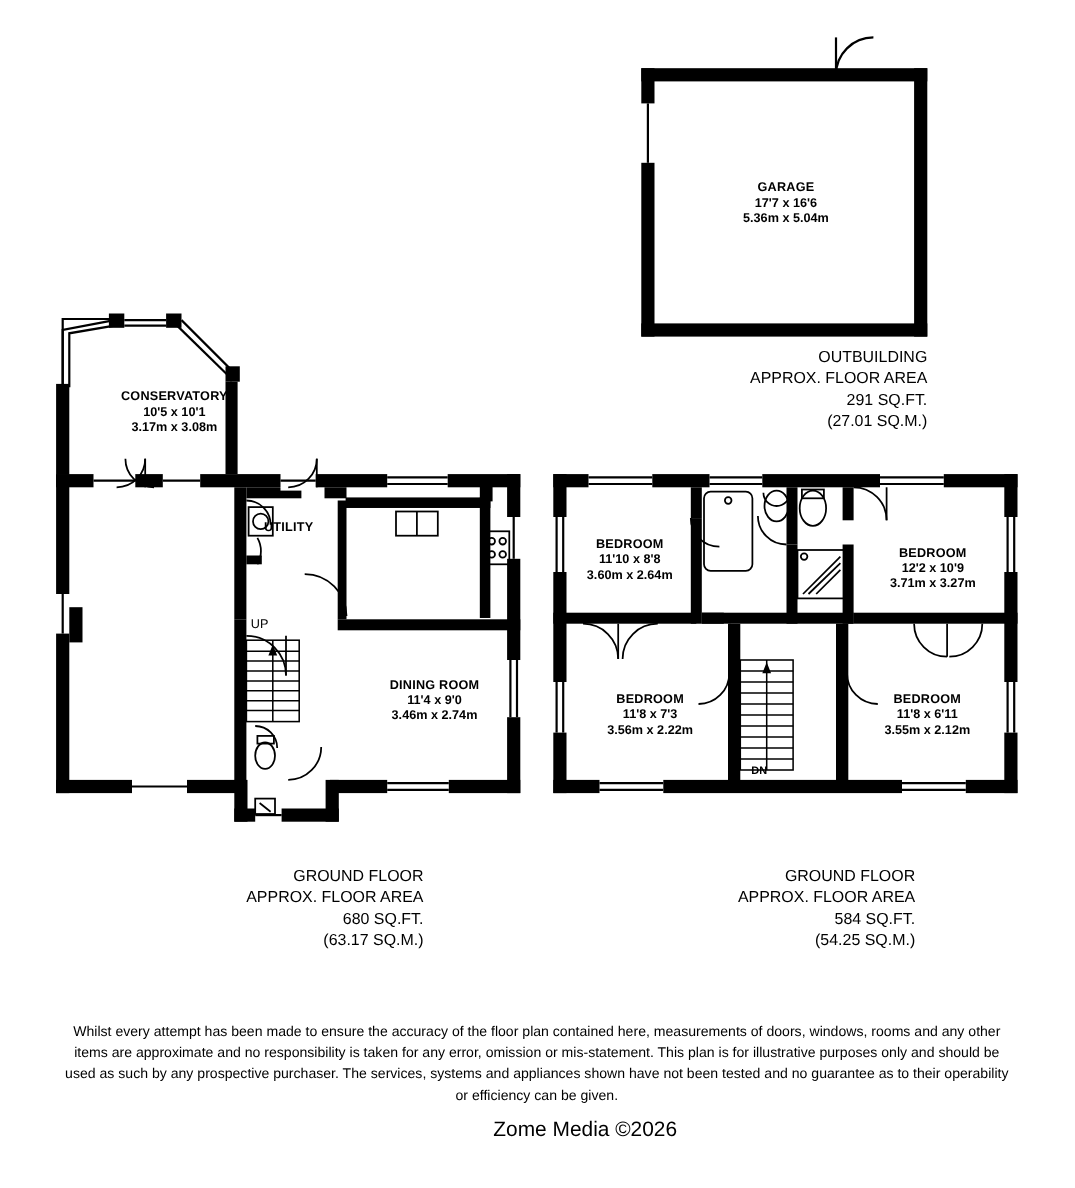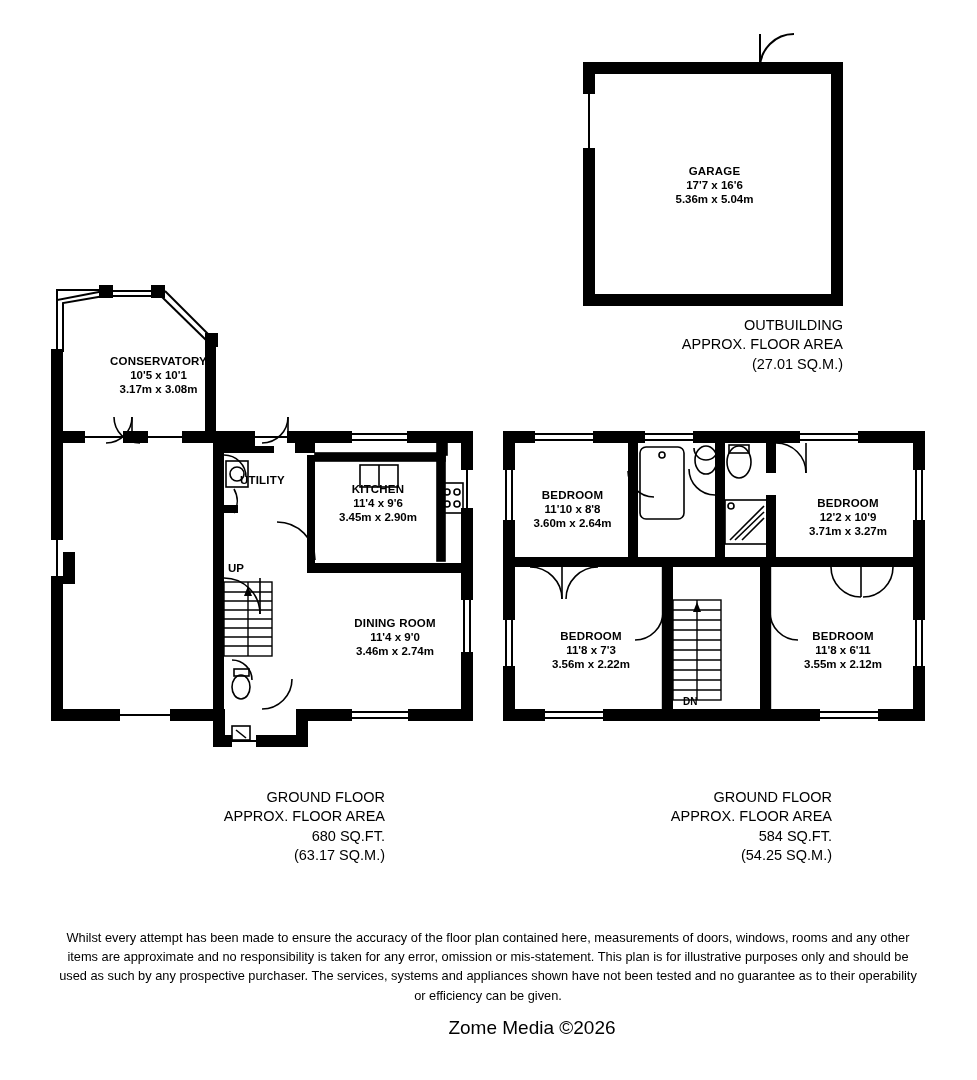--- a/index.html
+++ b/index.html
@@ -36,20 +36,21 @@
 
   <div class="roomlbl" style="left:642px;top:164px;width:145px;">
     <div class="nm">GARAGE</div>
     <div class="d1">17'7 x 16'6</div>
     <div class="d2">5.36m x 5.04m</div>
   </div>
 
   <div class="blocklbl" style="left:585px;top:316px;width:258px;">
     <div>OUTBUILDING</div>
     <div>APPROX. FLOOR AREA</div>
+    <div>291 SQ.FT.</div>
     <div>(27.01 SQ.M.)</div>
   </div>
 
   <svg width="977" height="1080">
 
     <g stroke="#000" stroke-width="2" fill="none">
       <path d="M 57 355 L 57 290 L 104 290"></path>
     </g>
 
     <rect x="51" y="349" width="12" height="82" fill="#000"></rect>
@@ -174,34 +175,29 @@
   <div class="roomlbl" style="left:66px;top:354px;width:185px;">
     <div class="nm">CONSERVATORY</div>
     <div class="d1">10'5 x 10'1</div>
     <div class="d2">3.17m x 3.08m</div>
   </div>
 
   <div class="roomlbl" style="left:240px;top:473px;width:64px;text-align:left;">
     <div class="nm">UTILITY</div>
   </div>
 
-  <div class="roomlbl" style="left:318px;top:482px;width:120px;">
-    <div class="nm">KITCHEN</div>
-    <div class="d1">11'4 x 9'6</div>
-    <div class="d2">3.45m x 2.90m</div>
-  </div>
 
 
   <div class="roomlbl" style="left:325px;top:616px;width:140px;">
     <div class="nm">DINING ROOM</div>
     <div class="d1">11'4 x 9'0</div>
     <div class="d2">3.46m x 2.74m</div>
   </div>
 
-  <div class="abs" style="left:228px;top:562px;font-size:11.5px;font-weight:bold;">
+  <div class="abs" style="left:228px;top:562px;font-size:11.5px;font-weight:normal;">
     <span>UP</span>
   </div>
 
   <div class="blocklbl" style="left:140px;top:788px;width:245px;">
     <div>GROUND FLOOR</div>
     <div>APPROX. FLOOR AREA</div>
     <div>680 SQ.FT.</div>
     <div>(63.17 SQ.M.)</div>
   </div>
 

